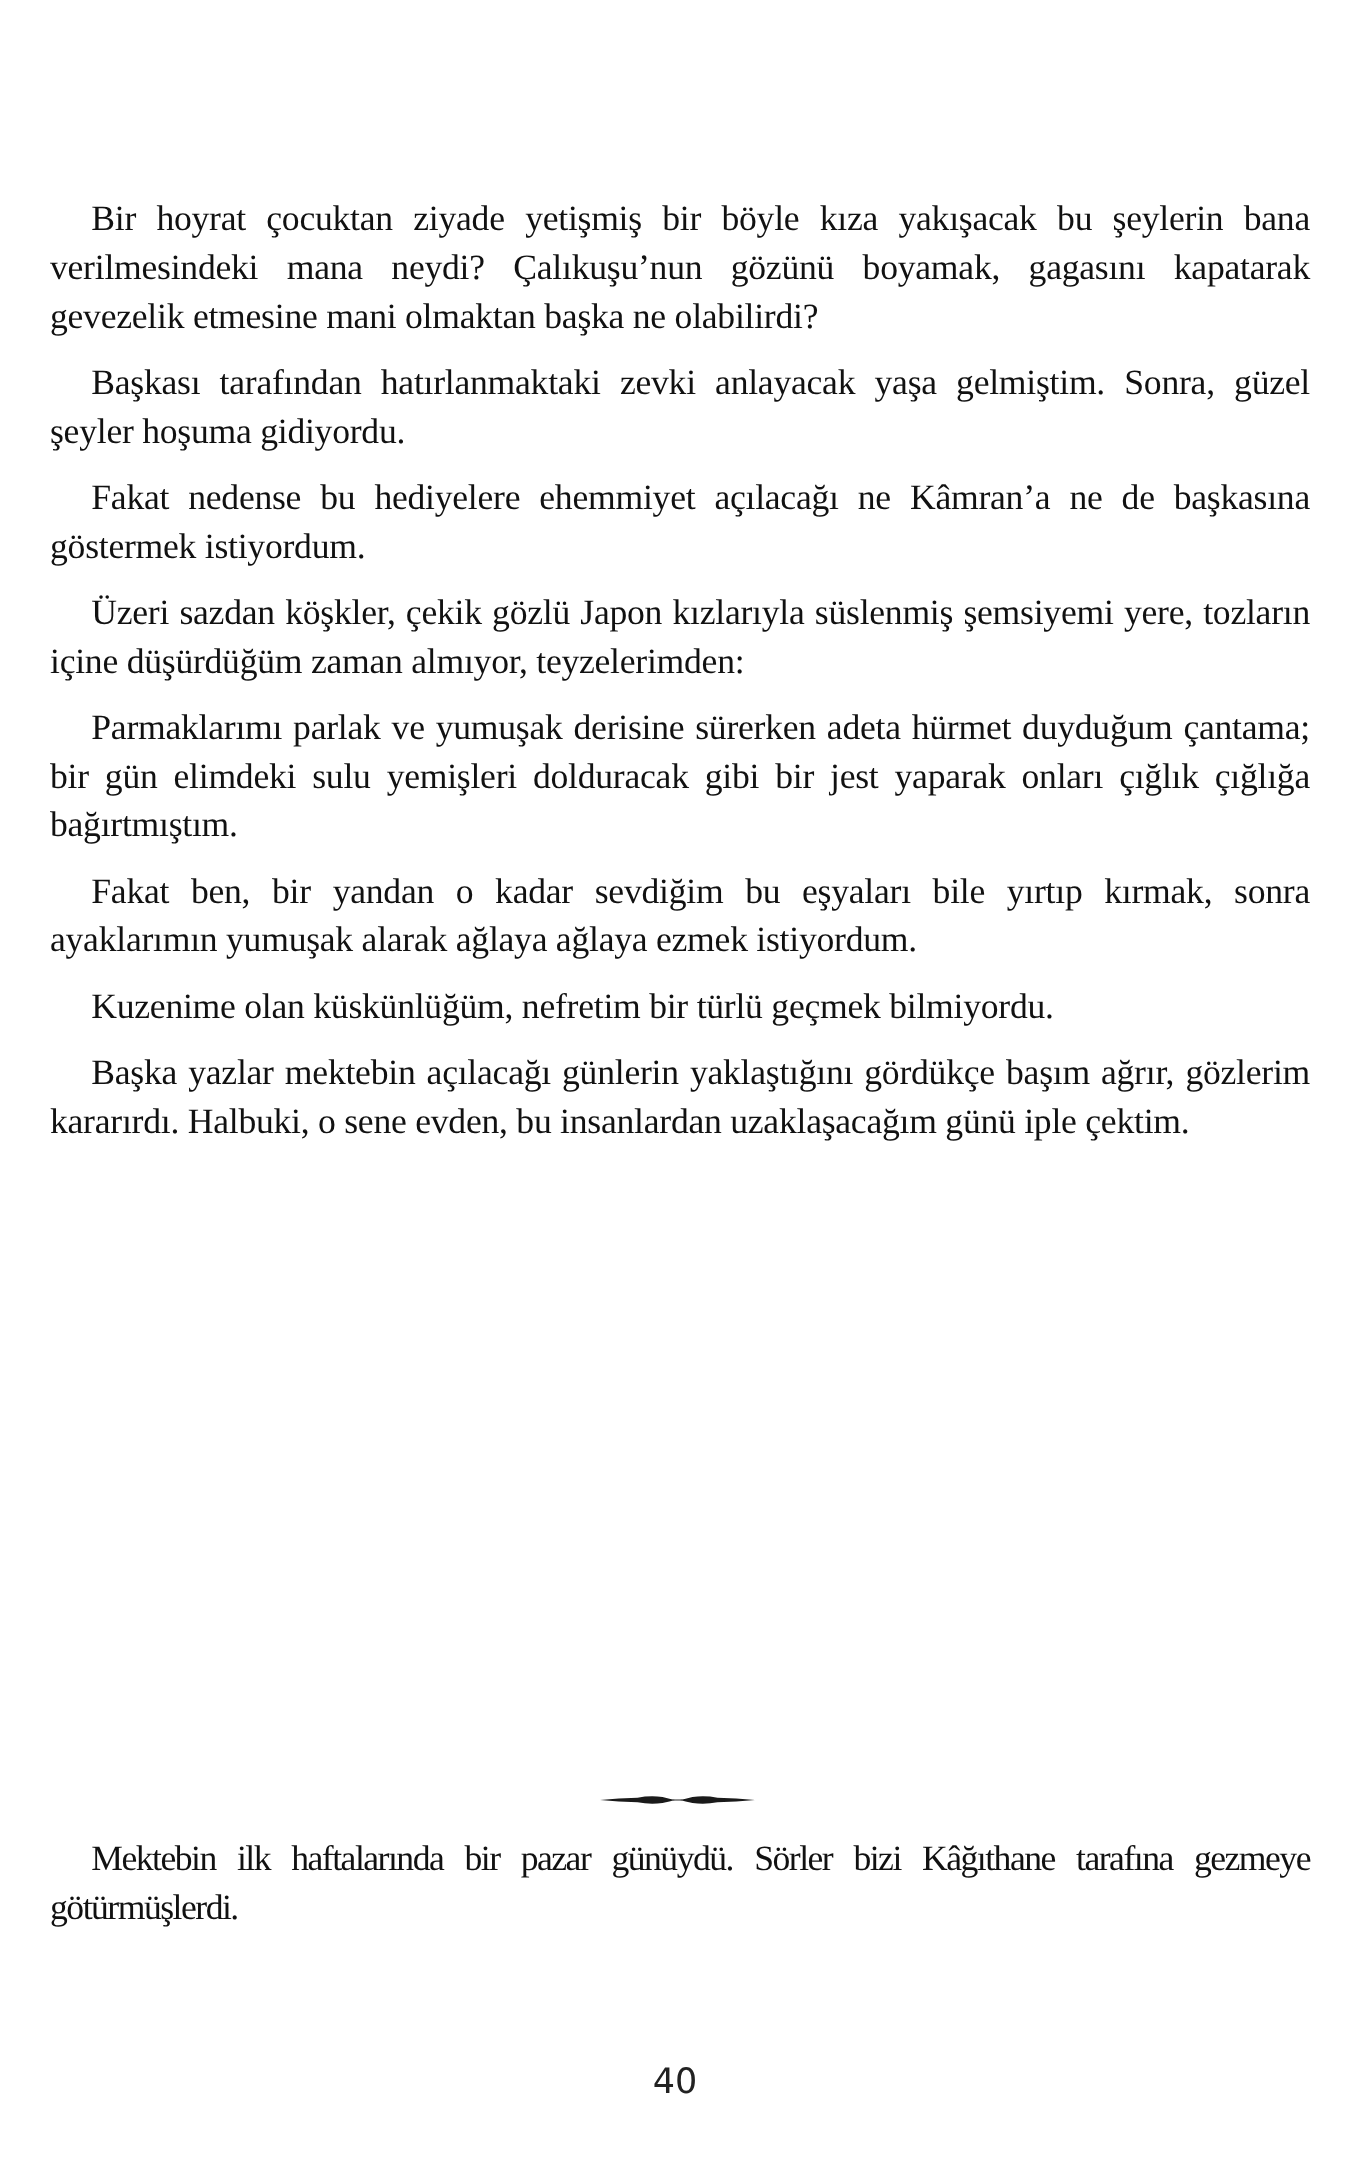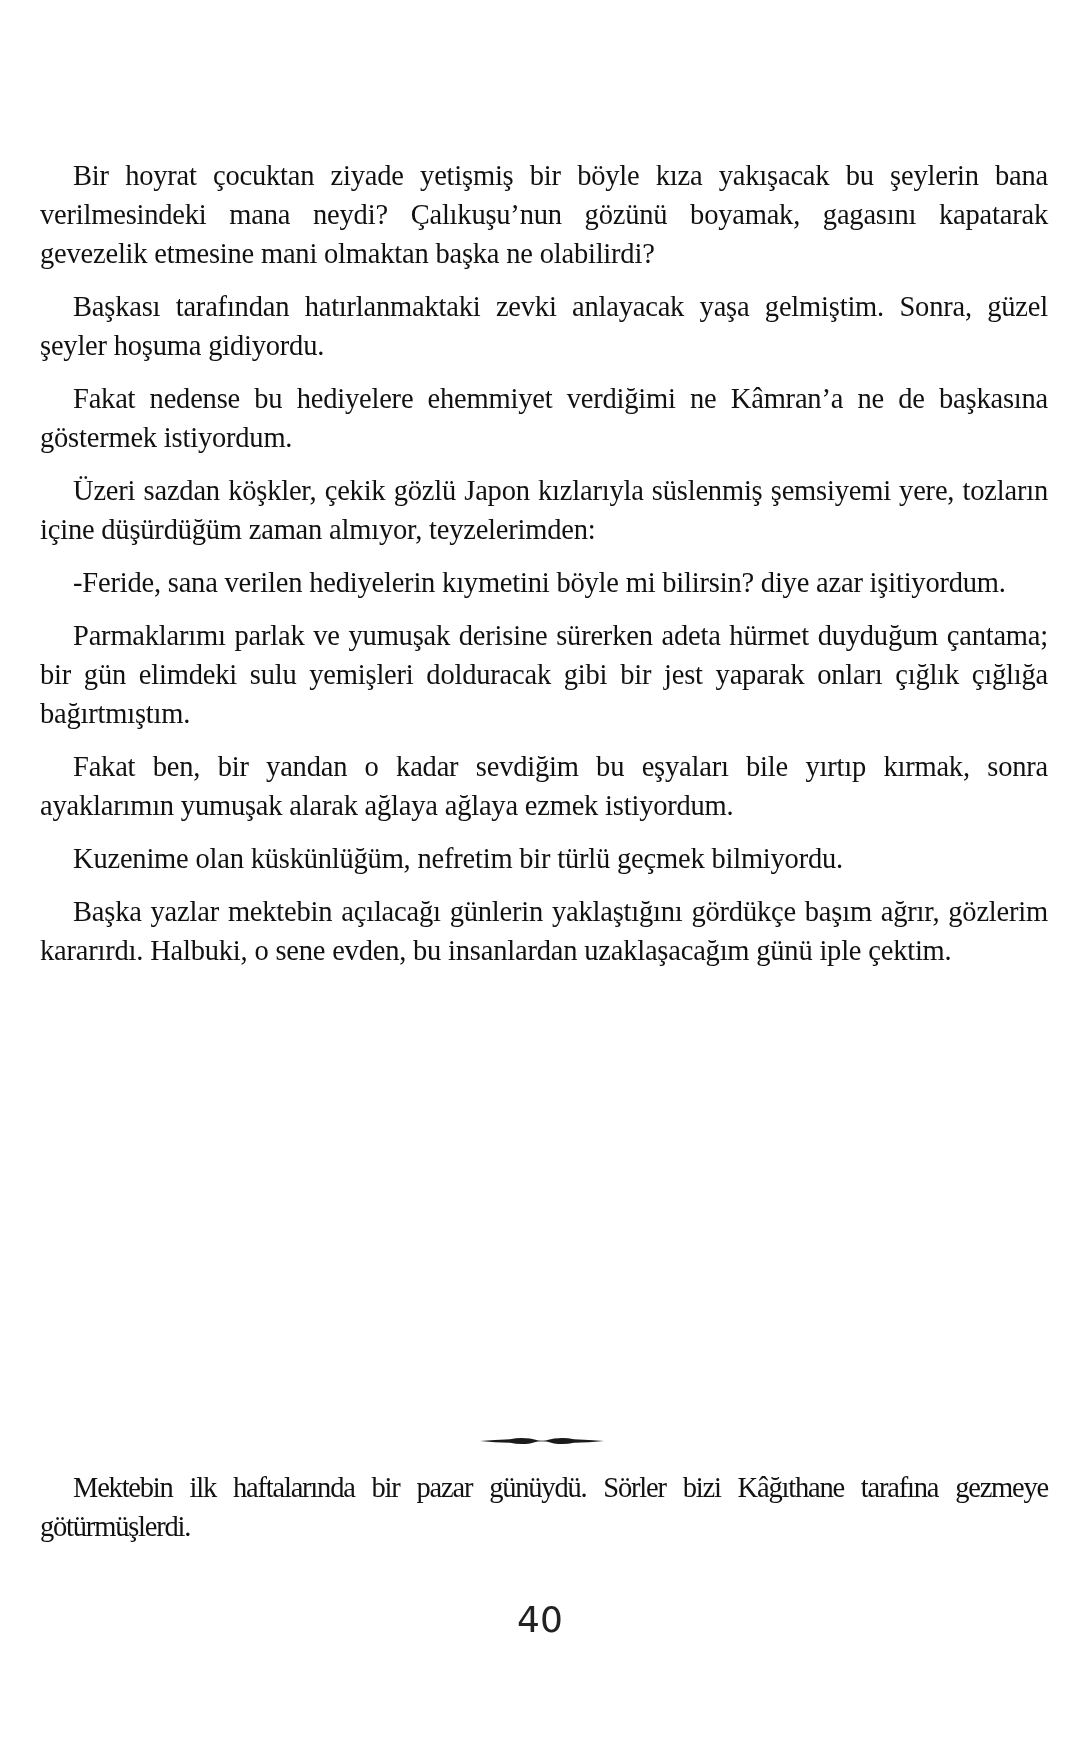--- a/index.html
+++ b/index.html
@@ -45,36 +45,35 @@
     .after-ornament {
       position: absolute;
       left: 40px;
       top: 1468px;
       width: 1008px;
     }
     .page-number {
       position: absolute;
       left: 0;
       width: 1080px;
-      top: 1599px;
+      top: 1648px;
       text-align: center;
       font-family: "DejaVu Sans", "Liberation Sans", sans-serif;
-      font-size: 36px;
+      font-size: 28px;
       color: #222222;
     }
   </style>
 </head>
 <body>
 
 <div class="page">
   <p class="para">Bir hoyrat çocuktan ziyade yetişmiş bir böyle kıza yakışacak bu şeylerin bana verilmesindeki mana neydi? Çalıkuşu’nun gözünü boyamak, gagasını kapatarak gevezelik etmesine mani olmaktan başka ne olabilirdi?</p>
   <p class="para">Başkası tarafından hatırlanmaktaki zevki anlayacak yaşa gelmiştim. Sonra, güzel şeyler hoşuma gidiyordu.</p>
-  <p class="para">Fakat nedense bu hediyelere ehemmiyet verdiğimi ne Kâmran’a ne de başkasına göstermek istiyordum.</p>
+  <p class="para">Fakat nedense bu hediyelere ehemmiyet açılacağı ne Kâmran’a ne de başkasına göstermek istiyordum.</p>
   <p class="para">Üzeri sazdan köşkler, çekik gözlü Japon kızlarıyla süslenmiş şemsiyemi yere, tozların içine düşürdüğüm zaman almıyor, teyzelerimden:</p>
-  <p class="para">-Feride, sana verilen hediyelerin kıymetini böyle mi bilirsin? diye azar işitiyordum.</p>
   <p class="para">Parmaklarımı parlak ve yumuşak derisine sürerken adeta hürmet duyduğum çantama; bir gün elimdeki sulu yemişleri dolduracak gibi bir jest yaparak onları çığlık çığlığa bağırtmıştım.</p>
   <p class="para">Fakat ben, bir yandan o kadar sevdiğim bu eşyaları bile yırtıp kırmak, sonra ayaklarımın yumuşak alarak ağlaya ağlaya ezmek istiyordum.</p>
   <p class="para">Kuzenime olan küskünlüğüm, nefretim bir türlü geçmek bilmiyordu.</p>
   <p class="para">Başka yazlar mektebin açılacağı günlerin yaklaştığını gördükçe başım ağrır, gözlerim kararırdı. Halbuki, o sene evden, bu insanlardan uzaklaşacağım günü iple çektim.</p>
 </div>
 
 <div class="ornament">
   <svg width="124" height="12" viewBox="0 0 124 12" xmlns="http://www.w3.org/2000/svg">
     <path d="M0 6 Q15 4.6 30 4.2 Q40 2.2 50 3.6 Q56 5 60 6 Q56 7 50 8.4 Q40 9.8 30 7.8 Q15 7.4 0 6 Z" fill="#1a1a1a"></path>
     <path d="M124 6 Q109 4.6 94 4.2 Q84 2.2 74 3.6 Q68 5 64 6 Q68 7 74 8.4 Q84 9.8 94 7.8 Q109 7.4 124 6 Z" fill="#1a1a1a"></path>

